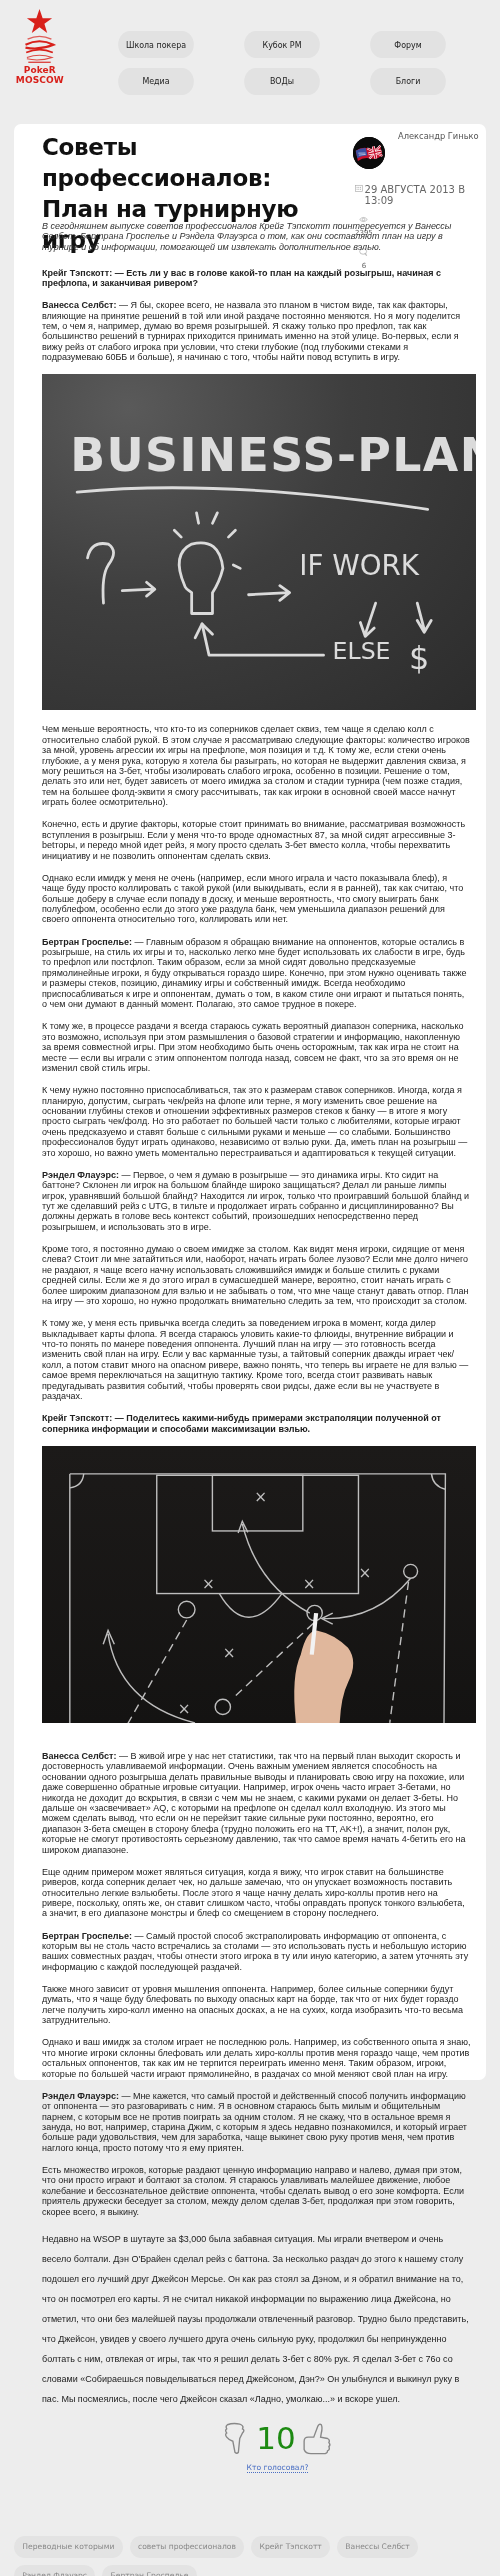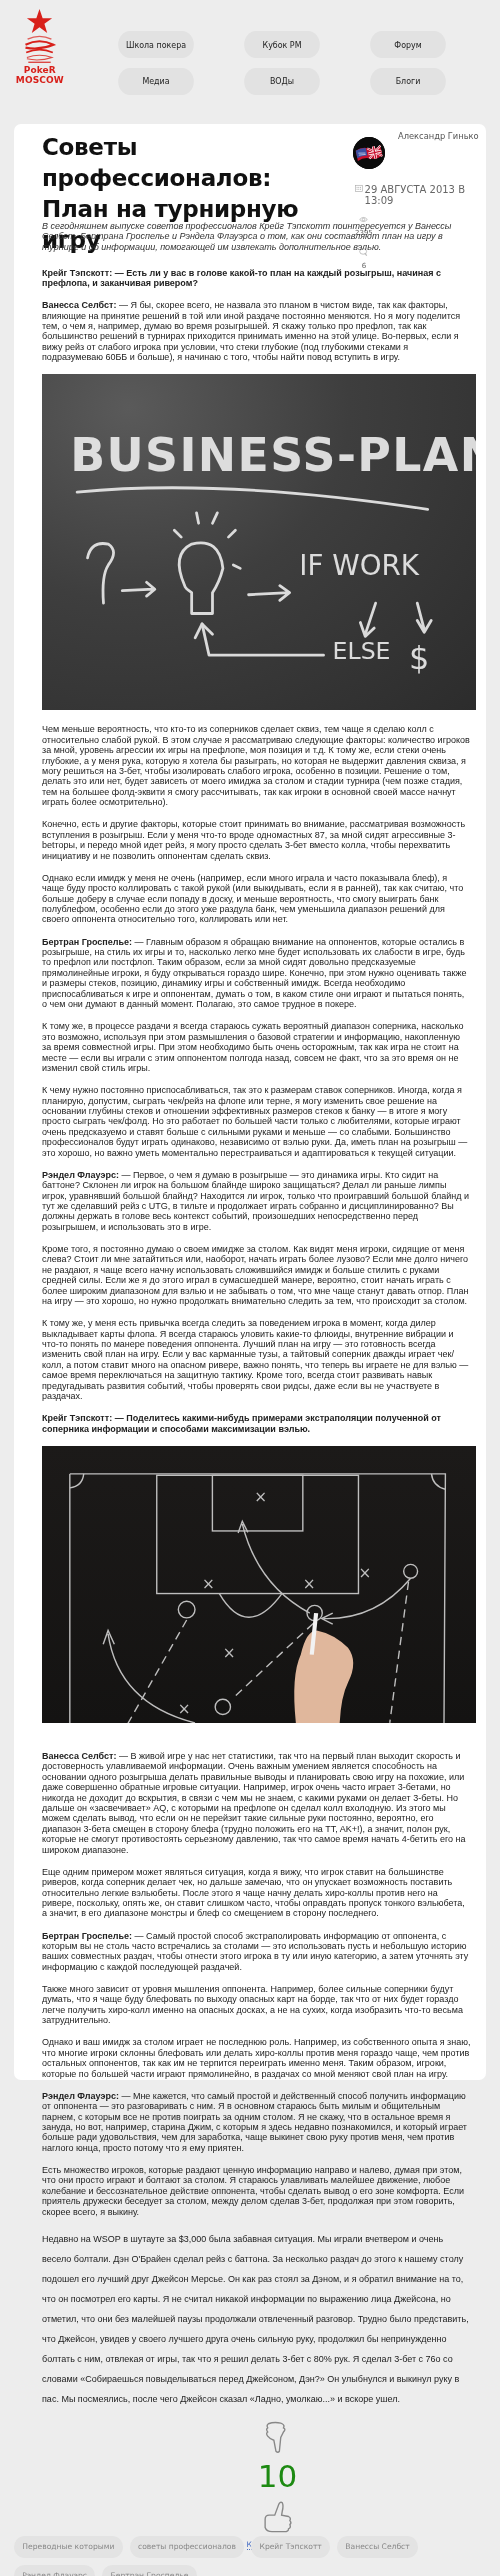--- a/index.html
+++ b/index.html
@@ -27,21 +27,21 @@
   .lead { font-style: italic; color: #333; }
   .q { font-weight: bold; margin-top: 8px; }
   .spk { font-weight: bold; }
   .img-wrap { width: 434px; margin-left: 0; background: #222; overflow: hidden; position: relative; }
   .img1 { height: 336px; margin-bottom: 14px; background: radial-gradient(ellipse at 20% 10%, #5a5a5a 0%, #3e3e3e 45%, #2c2c2c 100%); }
   .img2 { height: 277px; margin-bottom: 28px; background: linear-gradient(180deg, #1c1a19 0%, #141312 100%); }
   .wide-lines { line-height: 20px; }
 
   .credits { font-weight: bold; font-size: 9px; line-height: 10.4px; color: #111; margin-top: 19.5px; }
   .credits a { color: #2a5cc8; text-decoration: underline; }
-  .vote { display: flex; justify-content: center; align-items: center; gap: 5.6px; margin-top: 4.2px; margin-left: 42px; flex-direction: column; }
+  .vote { display: flex; justify-content: center; align-items: center; gap: 5.6px; margin-top: 4.2px; margin-left: 42px; }
   .vote-count { font-family: "DejaVu Sans", sans-serif; font-size: 31px; color: #1d8a12; font-weight: normal; line-height: 35px; }
   .who-voted { display: block; text-align: center; margin: 7px auto 17px; margin-left: 42px; font-family: "DejaVu Sans", sans-serif; font-size: 7.6px; color: #4a6fc4; }
   .who-voted span { border-bottom: 0.7px dotted #4a6fc4; }
 
   .tags { position: absolute; left: 14px; top: 2536px; width: 473px; display: flex; flex-wrap: wrap; gap: 7px; }
   .tag { height: 21.5px; padding: 0 8.3px; border-radius: 11px; background: #e3e3e3; color: #888; font-family: "DejaVu Sans", sans-serif; font-size: 7.6px; display: flex; align-items: center; cursor: pointer; }
 </style>
 </head>
 <body>
 

